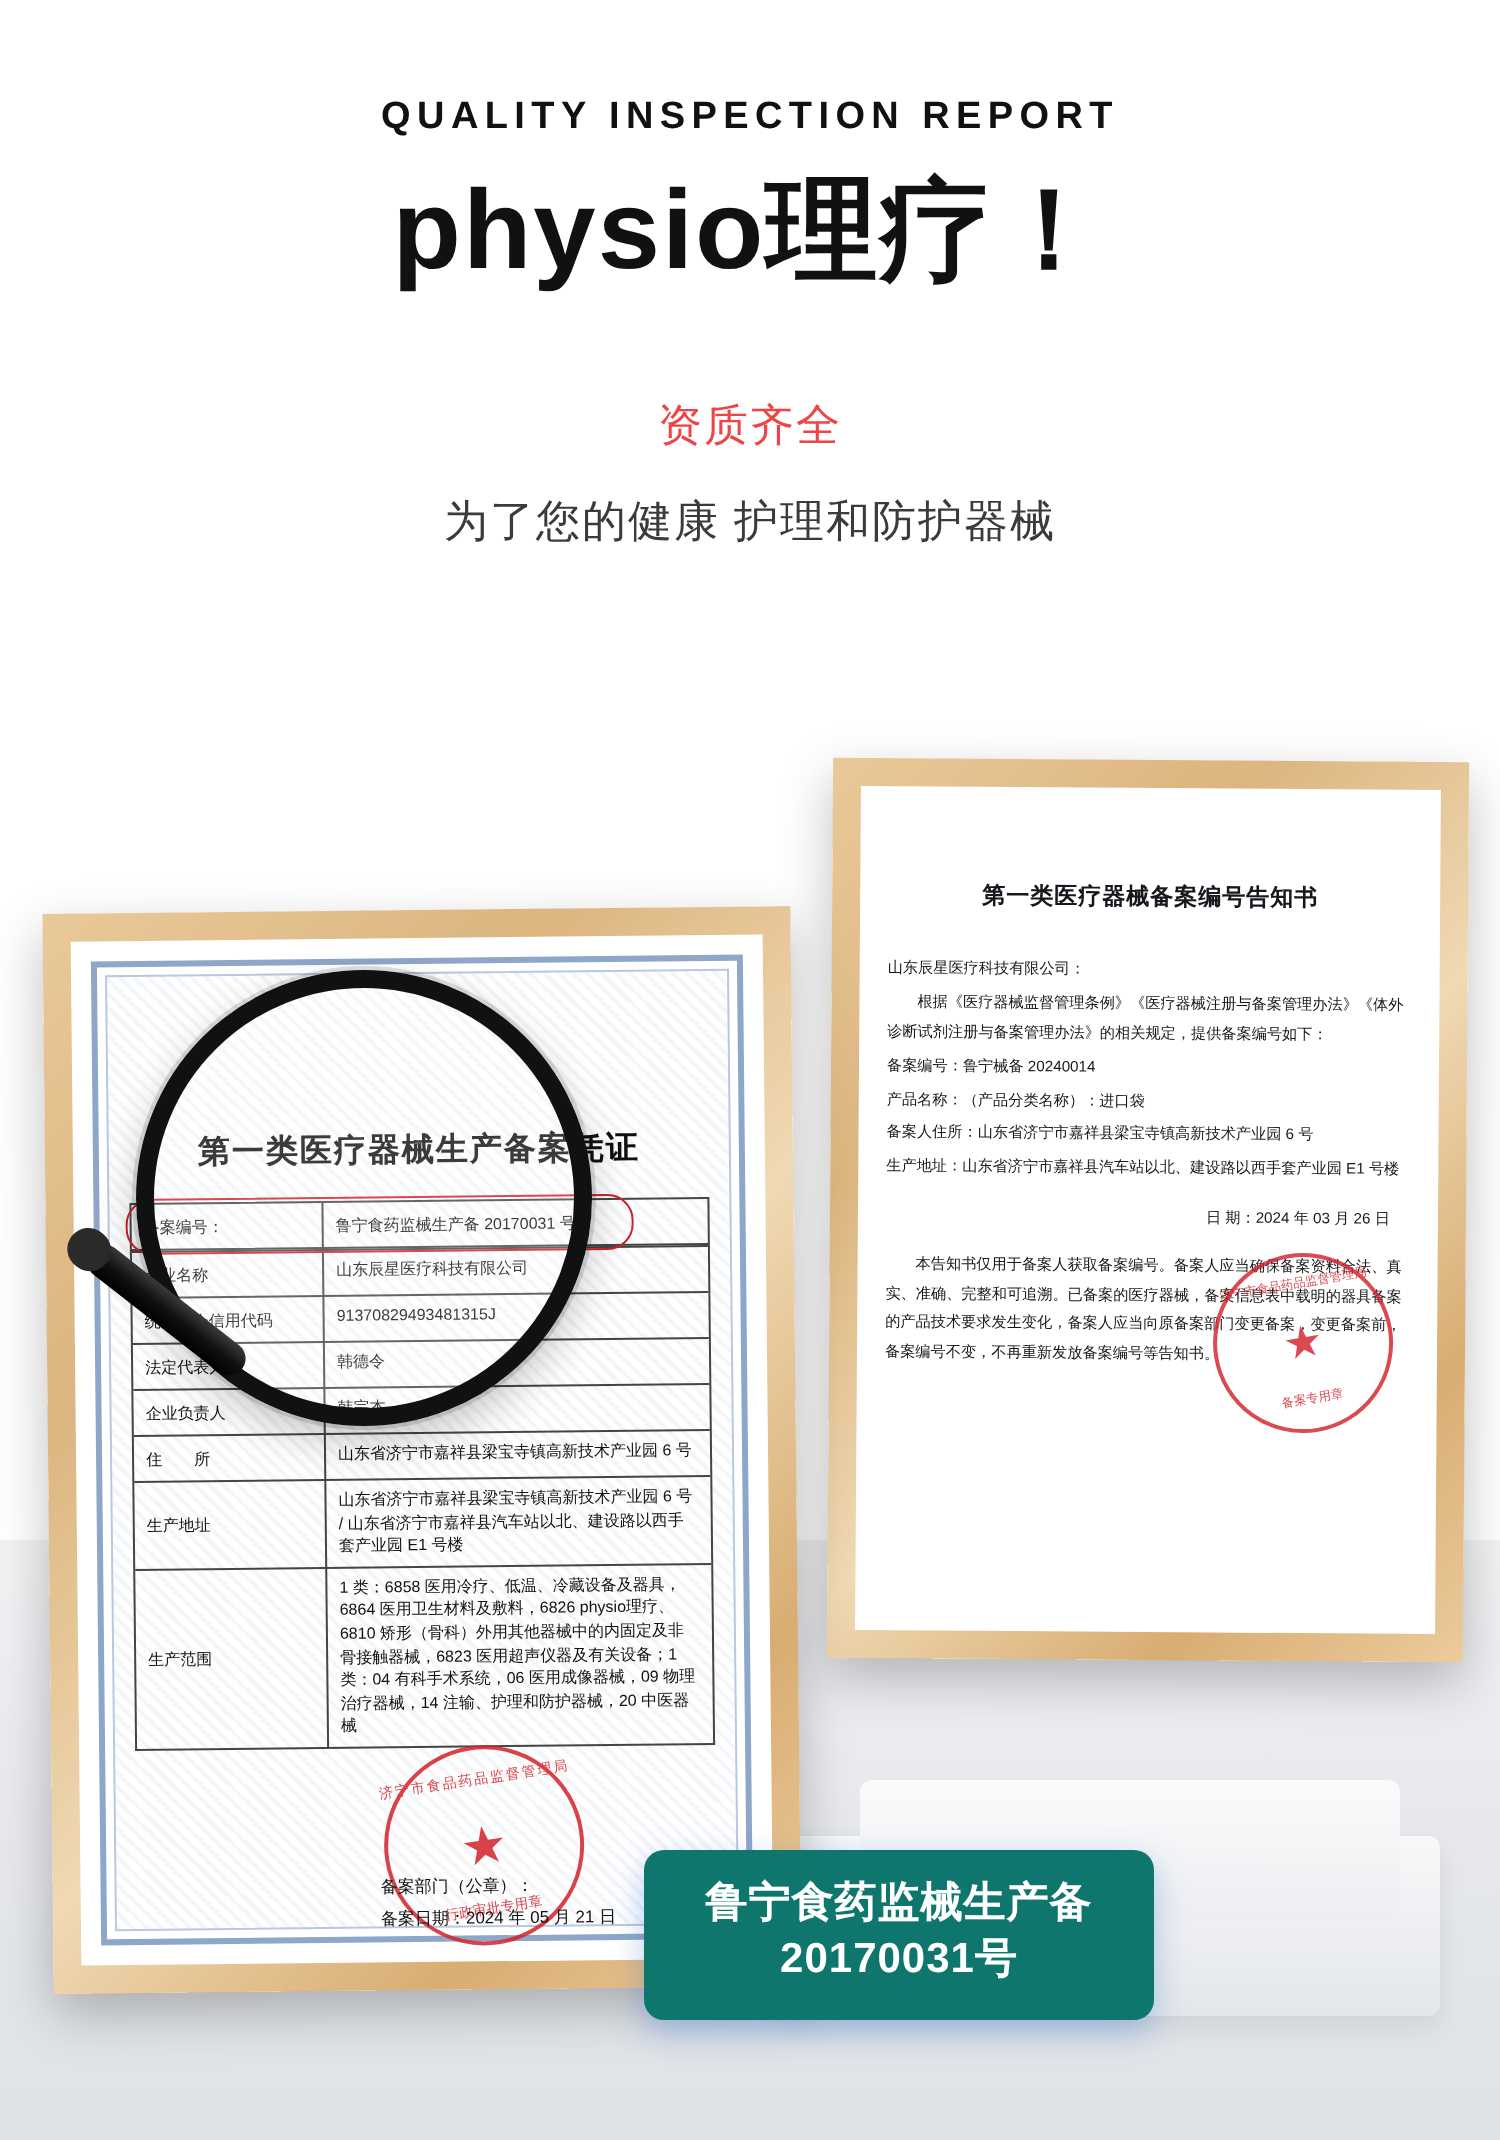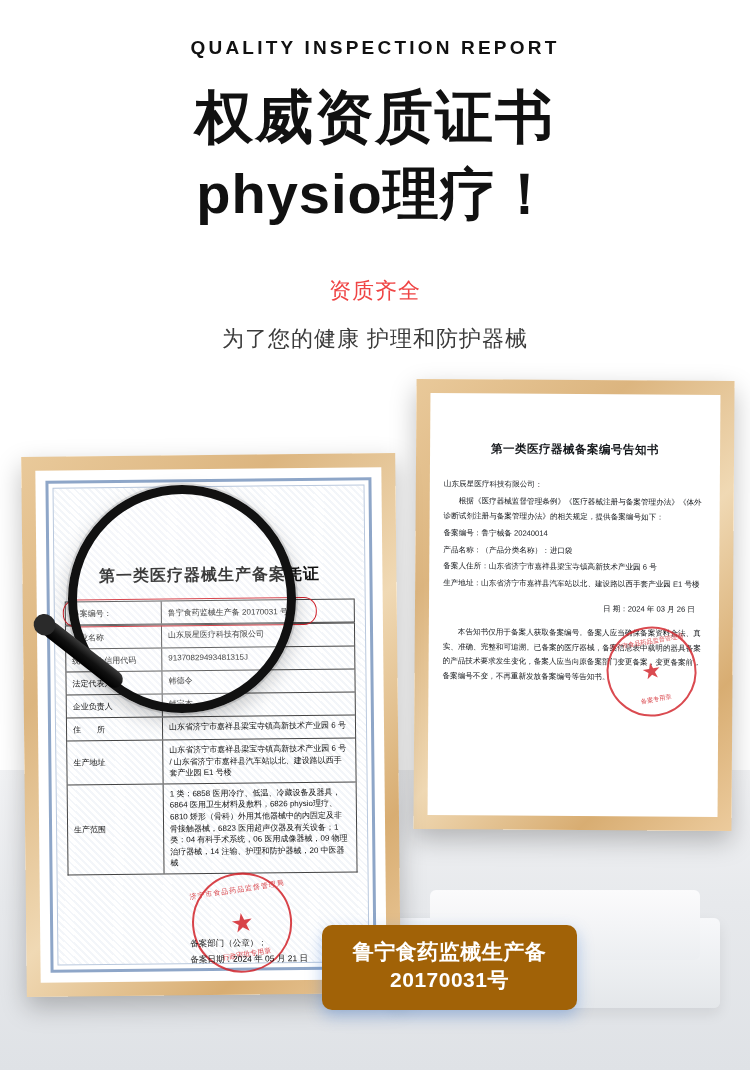--- a/index.html
+++ b/index.html
@@ -12,21 +12,21 @@
     height: 1070px;
     position: relative;
     overflow: hidden;
     font-family: "Liberation Sans", sans-serif;
     color: #1a1a1a;
   }
 
   
   .header {
     text-align: center;
-    padding-top: 37px;
+    padding-top: 48px;
   }
   .eyebrow {
     font-size: 19px;
     letter-spacing: 3.2px;
     font-weight: bold;
     color: #111111;
   }
   .headline-1 {
     font-size: 58px;
     font-weight: bold;
@@ -343,37 +343,36 @@
     border-radius: 11px;
   }
 
   
   .badge {
     position: absolute;
     left: 322px;
     top: 925px;
     width: 235px;
     padding: 13px 10px 15px 10px;
-    background: #a16207;
+    background: #0f766e;
     border-radius: 10px;
     text-align: center;
     color: #ffffff;
     font-weight: bold;
     box-shadow: 0 6px 16px rgba(47,111,208,0.35);
     line-height: 1.35;
   }
   .badge .l1 { font-size: 21px; letter-spacing: 0.5px; }
   .badge .l2 { font-size: 21px; letter-spacing: 0.5px; }
 </style>
 </head>
 <body>
 
 <div class="header">
   <div class="eyebrow">QUALITY INSPECTION REPORT</div>
-  <div class="headline-1">权威资质证书</div>
   <div class="headline-2">physio理疗！</div>
   <div class="subline-1">资质齐全</div>
   <div class="subline-2">为了您的健康 护理和防护器械</div>
 </div>
 
 <div class="stage">
   <div class="floor"></div>
   <div class="podium"></div>
   <div class="podium2"></div>
 

